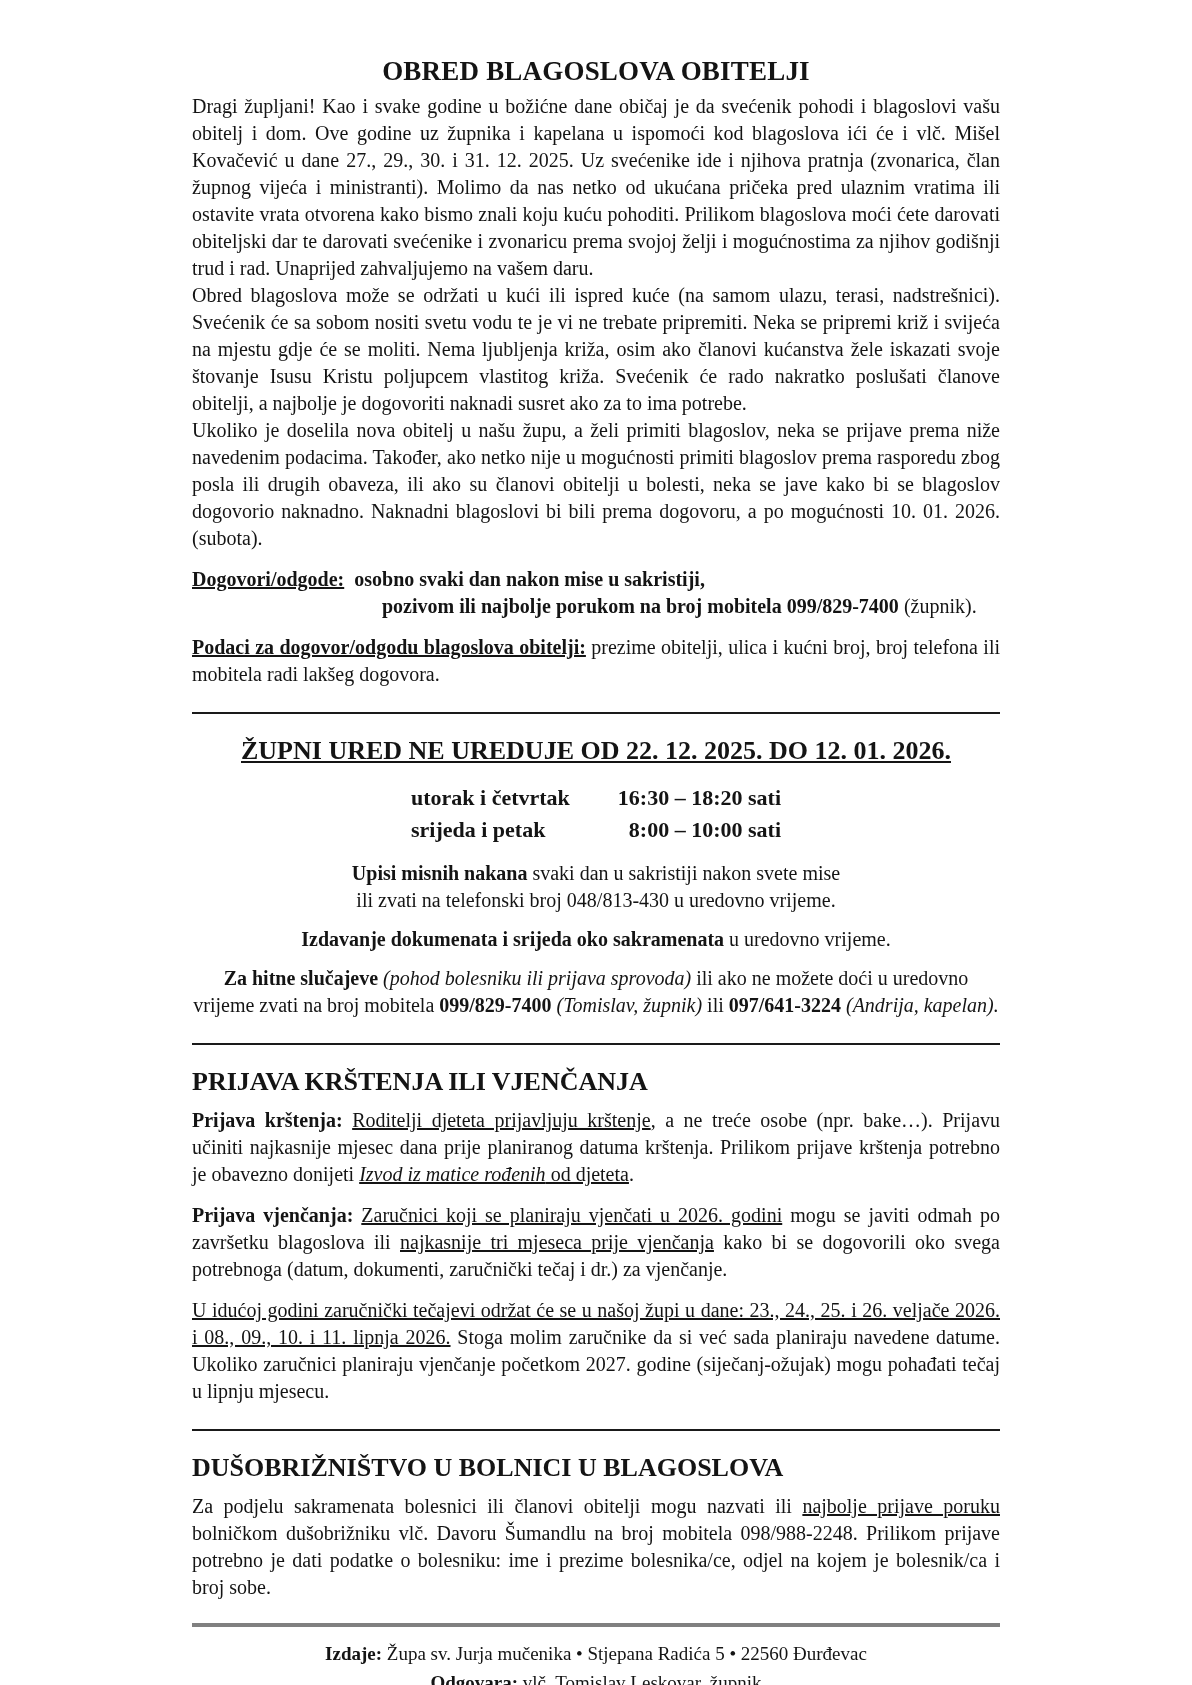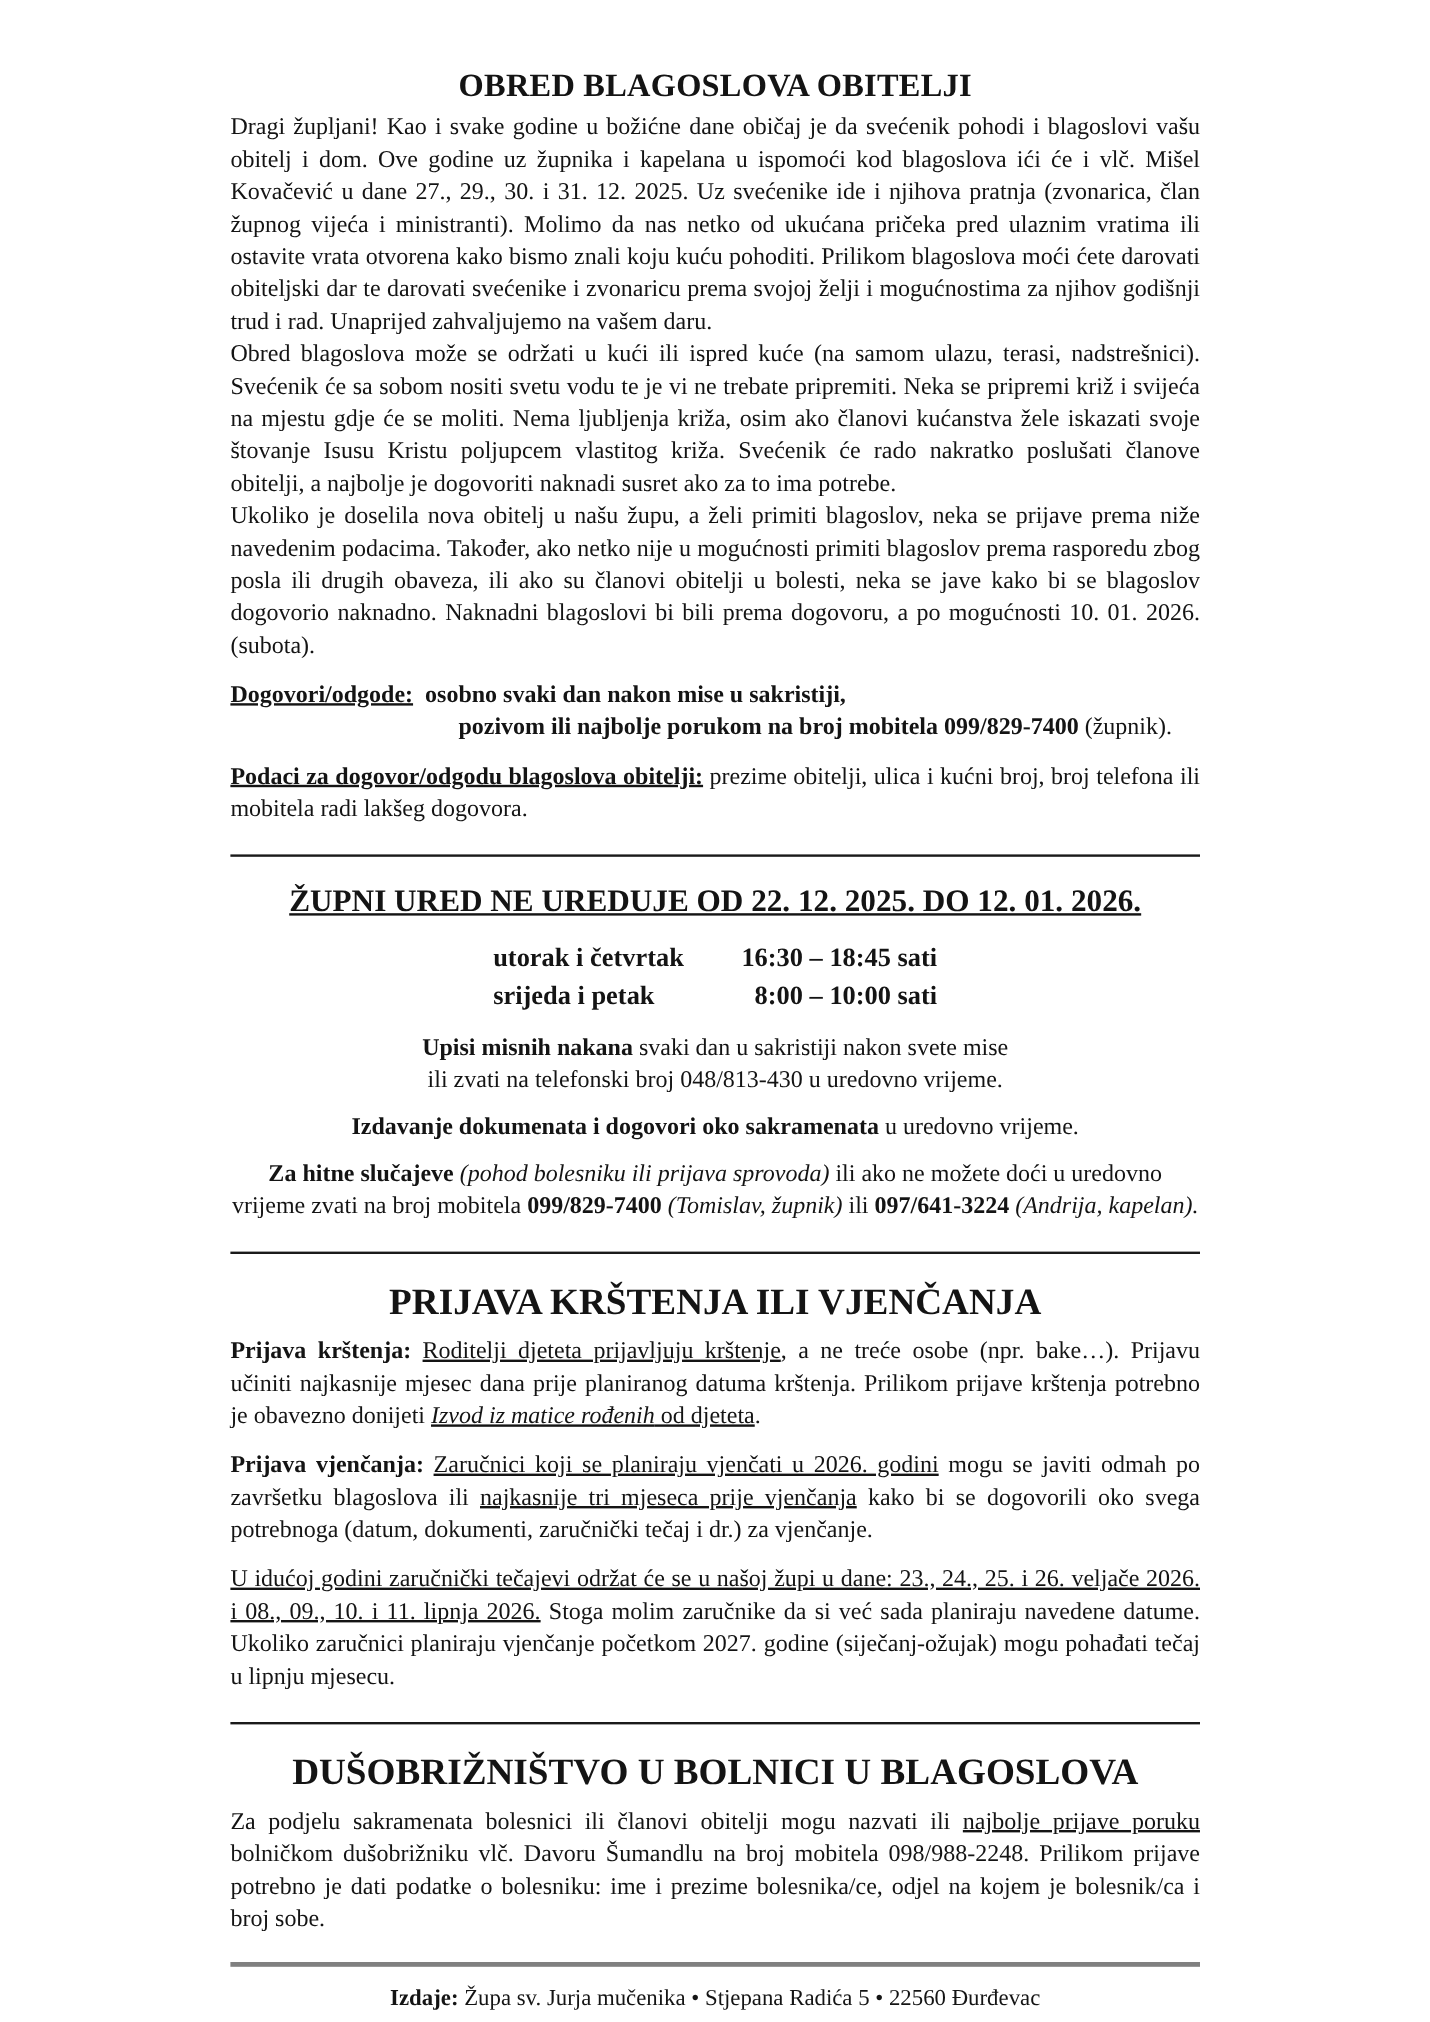--- a/index.html
+++ b/index.html
@@ -63,23 +63,23 @@
     grid-template-columns:auto auto;
     column-gap:48px;
     font-size:22px;
     font-weight:bold;
     line-height:32px;
   }
   .oh-day{text-align:left;}
   .oh-time{text-align:right;}
   .gapless{margin:0 0 12px 0;}
   .section-h{
-    font-size:31px;
+    font-size:26px;
     font-weight:bold;
-    text-align:center;
+    text-align:left;
     margin:0 0 10px 0;
   }
   .footer-bar{
     height:4px;
     background:#808080;
     margin:22px 0 12px 0;
   }
   .footer p{
     font-size:19px;
     line-height:29px;
@@ -102,28 +102,28 @@
 
   <p class="body just mt"><span class="b u">Podaci za dogovor/odgodu blagoslova obitelji:</span><span> prezime obitelji, ulica i kućni broj, broj telefona ili mobitela radi lakšeg dogovora.</span></p>
 
   <hr class="rule">
 
   <h2 class="h-closed">ŽUPNI URED NE UREDUJE OD 22. 12. 2025. DO 12. 01. 2026.</h2>
 
   <div class="oh-wrap">
     <div class="office-hours">
       <span class="oh-day">utorak i četvrtak</span>
-      <span class="oh-time">16:30 – 18:45 sati</span>
+      <span class="oh-time">16:30 – 18:20 sati</span>
       <span class="oh-day">srijeda i petak</span>
       <span class="oh-time">8:00 – 10:00 sati</span>
     </div>
   </div>
 
   <p class="body center gapless"><span class="b">Upisi misnih nakana</span><span> svaki dan u sakristiji nakon svete mise</span><br><span>ili zvati na telefonski broj 048/813-430 u uredovno vrijeme.</span></p>
-  <p class="body center gapless"><span class="b">Izdavanje dokumenata i dogovori oko sakramenata</span><span> u uredovno vrijeme.</span></p>
+  <p class="body center gapless"><span class="b">Izdavanje dokumenata i srijeda oko sakramenata</span><span> u uredovno vrijeme.</span></p>
   <p class="body center"><span class="b">Za hitne slučajeve</span><span> </span><span class="i">(pohod bolesniku ili prijava sprovoda)</span><span> ili ako ne možete doći u uredovno vrijeme zvati na broj mobitela </span><span class="b">099/829-7400</span><span> </span><span class="i">(Tomislav, župnik)</span><span> ili </span><span class="b">097/641-3224</span><span> </span><span class="i">(Andrija, kapelan).</span></p>
 
   <hr class="rule">
 
   <h2 class="section-h">PRIJAVA KRŠTENJA ILI VJENČANJA</h2>
 
   <p class="body just"><span class="b">Prijava krštenja:</span><span> </span><span class="u">Roditelji djeteta prijavljuju krštenje</span><span>, a ne treće osobe (npr. bake…). Prijavu učiniti najkasnije mjesec dana prije planiranog datuma krštenja. Prilikom prijave krštenja potrebno je obavezno donijeti </span><span class="i u">Izvod iz matice rođenih</span><span class="u"> od djeteta</span><span>.</span></p>
   <p class="body just mt"><span class="b">Prijava vjenčanja:</span><span> </span><span class="u">Zaručnici koji se planiraju vjenčati u 2026. godini</span><span> mogu se javiti odmah po završetku blagoslova ili </span><span class="u">najkasnije tri mjeseca prije vjenčanja</span><span> kako bi se dogovorili oko svega potrebnoga (datum, dokumenti, zaručnički tečaj i dr.) za vjenčanje.</span></p>
   <p class="body just mt"><span class="u">U idućoj godini zaručnički tečajevi održat će se u našoj župi u dane: 23., 24., 25. i 26. veljače 2026. i 08., 09., 10. i 11. lipnja 2026.</span><span> Stoga molim zaručnike da si već sada planiraju navedene datume. Ukoliko zaručnici planiraju vjenčanje početkom 2027. godine (siječanj-ožujak) mogu pohađati tečaj u lipnju mjesecu.</span></p>
 

